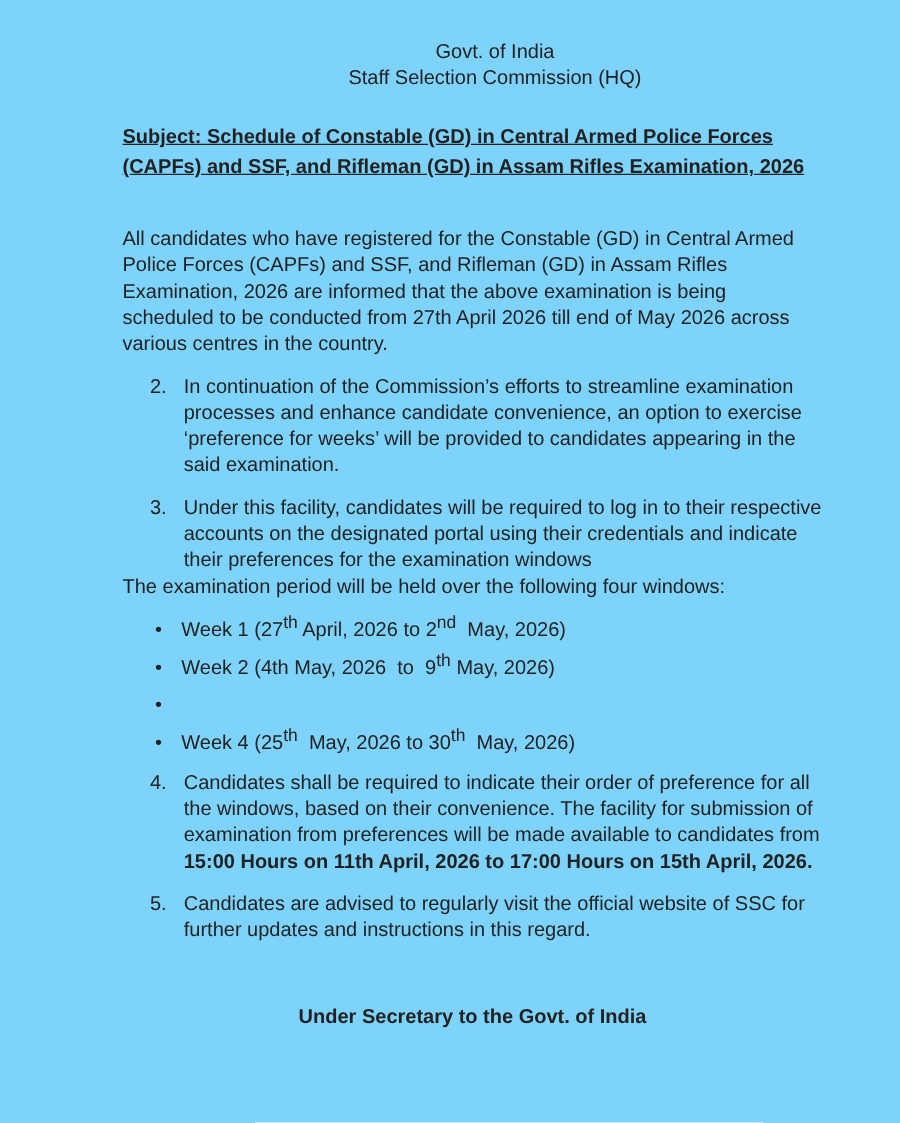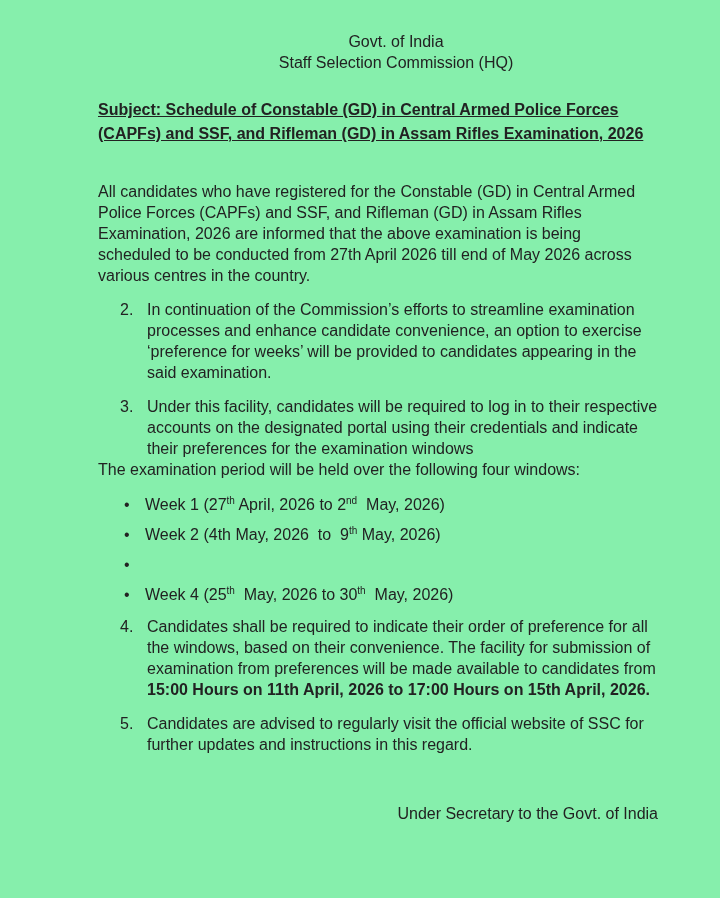--- a/index.html
+++ b/index.html
@@ -1,20 +1,20 @@
 <!DOCTYPE html>
 <html><head>
 <meta charset="utf-8">
 <style>
   html, body { margin: 0; padding: 0; background: #ffffff; }
   .page {
     width: 720px;
     height: 898px;
     box-sizing: border-box;
-    background: #86efac;
+    background: #7dd3fc;
     color: #222222;
     font-family: "Liberation Sans", sans-serif;
     font-size: 16px;
     line-height: 21px;
     padding: 31px 62px 0 98px;
     overflow: hidden;
   }
   .center-head {
     text-align: center;
     padding-left: 36px; 
@@ -41,26 +41,26 @@
   .num-item .itext { flex: 1; }
   .intro { }
   .weeks { margin-top: 14px; }
   .week {
     display: flex;
     padding-left: 26px;
     margin-bottom: 9px;
   }
   .week .dot { width: 21px; flex: none; }
   .week .dot::before { content: "\2022"; }
-  sup { font-size: 10px; line-height: 0; }
+  sup { font-size: 14px; line-height: 0; }
   .b { font-weight: bold; }
   .footer-sign {
     margin-top: 48px;
-    text-align: right;
-    font-weight: normal;
+    text-align: center;
+    font-weight: bold;
   }
 </style>
 </head>
 <body>
 
 <div class="page">
 
   <div class="center-head">
     <div>Govt. of India</div>
     <div>Staff Selection Commission (HQ)</div>

